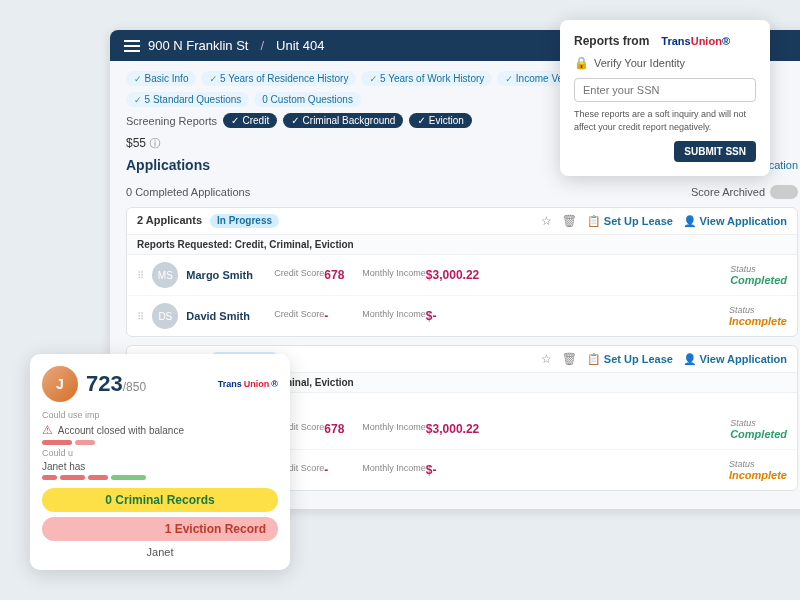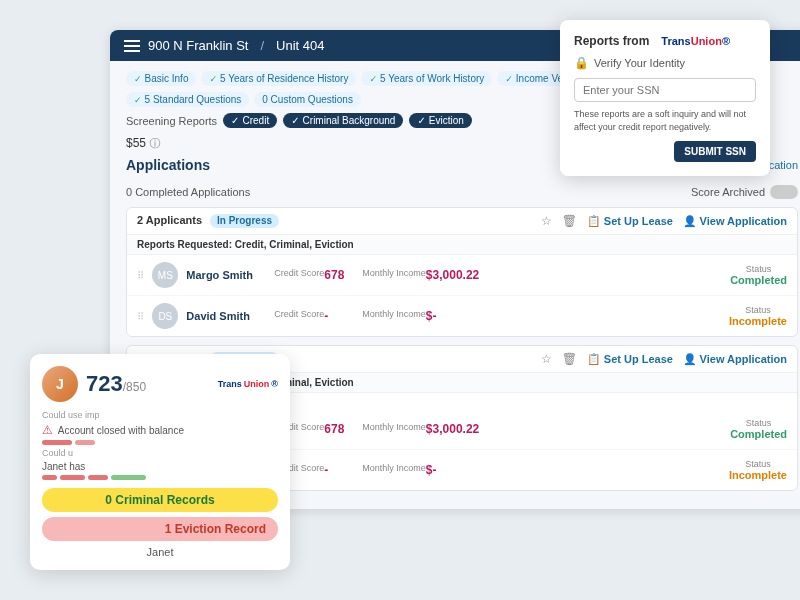--- a/index.html
+++ b/index.html
@@ -275,21 +275,22 @@
 
     .stat-value {
       font-size: 12px;
       font-weight: 700;
       color: #be185d;
       text-align: center;
     }
 
     .status-group {
       margin-left: auto;
-      text-align: center;
+      text-align: left;
+      font-style: italic;
     }
 
     .status-completed {
       font-size: 11px;
       font-weight: 700;
       color: #2e9e6b;
     }
 
     .status-incomplete {
       font-size: 11px;

